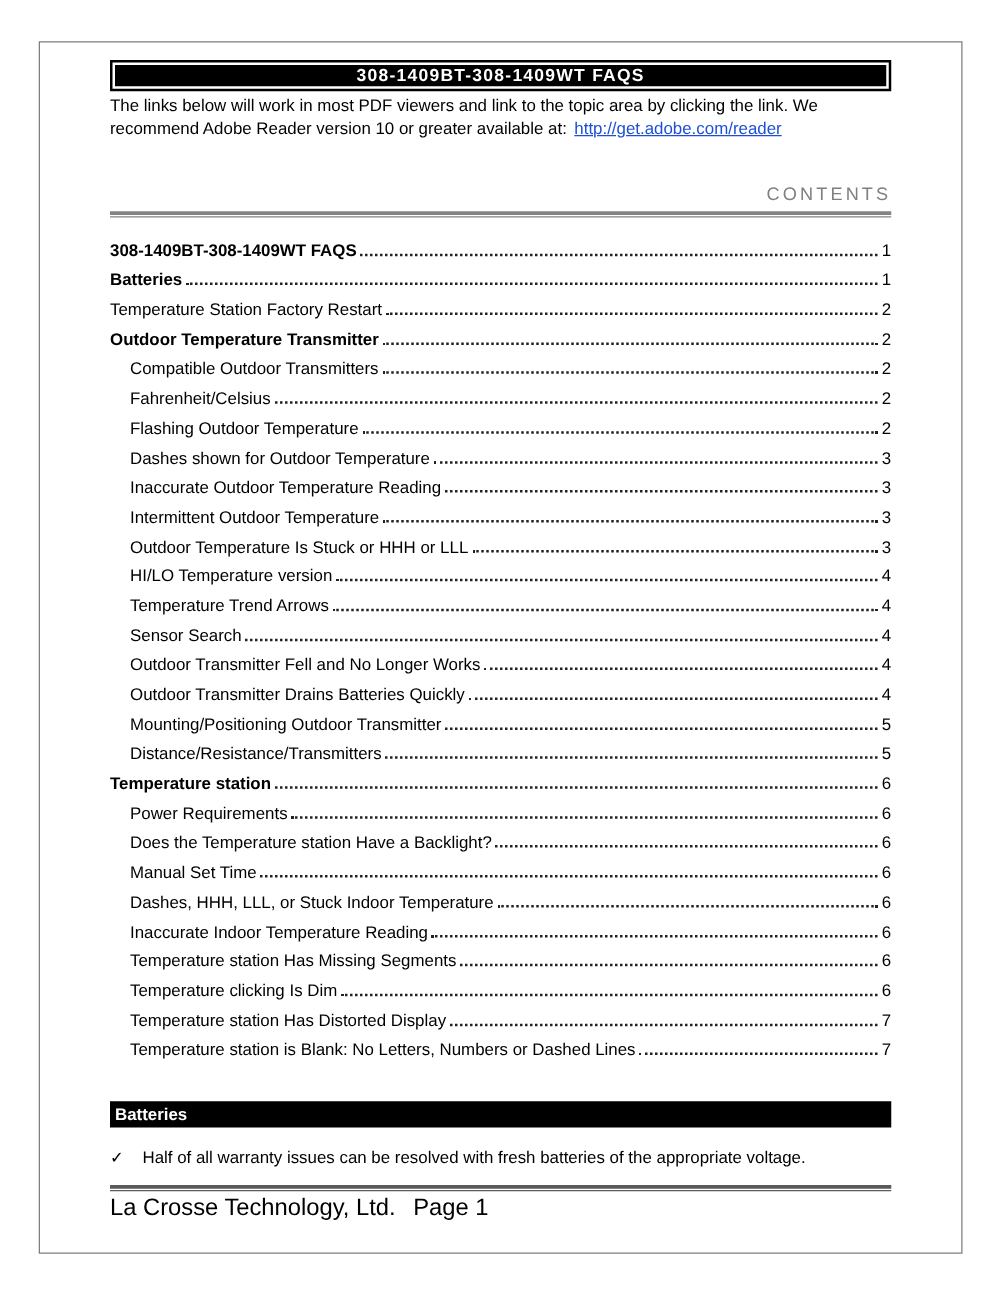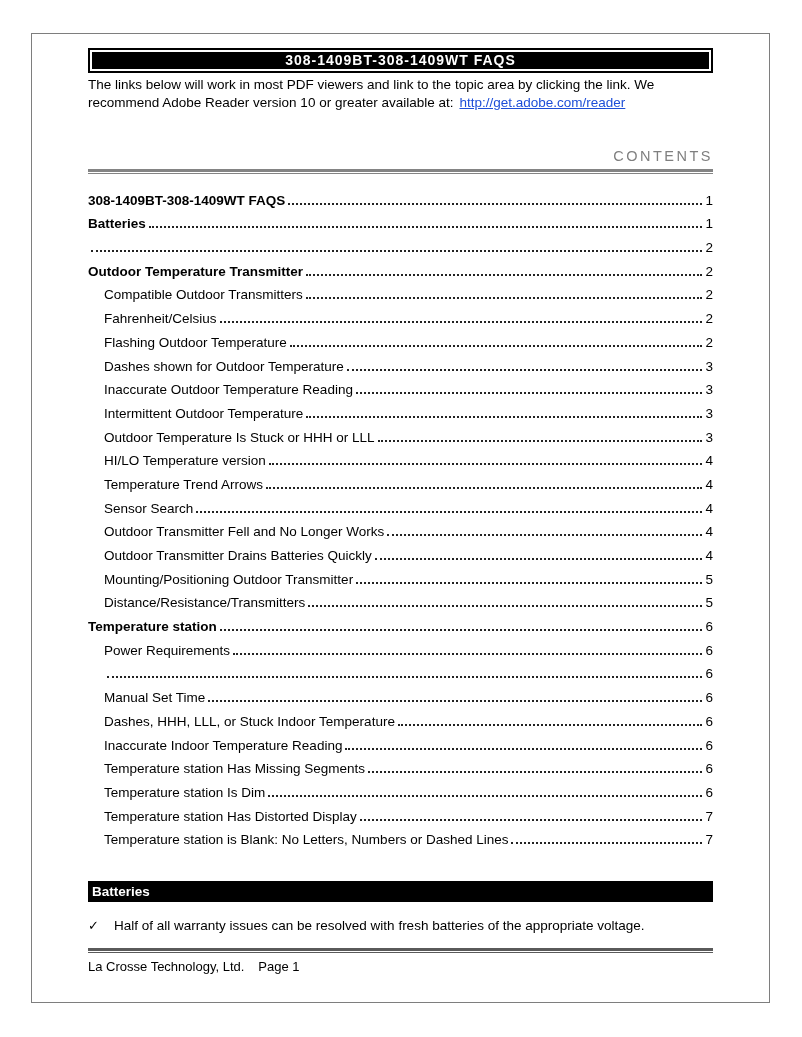--- a/index.html
+++ b/index.html
@@ -118,21 +118,21 @@
     line-height: 18px;
   }
   .bullet-line .check {
     width: 14px;
     margin-right: 12px;
     font-size: 13px;
   }
   .footer-rule { margin-top: 13px; }
   .page-footer {
     margin-top: 5px;
-    font-size: 13px;
+    font-size: 19px;
     line-height: 17px;
   }
   .page-footer .pagenum { margin-left: 14px; }
 </style>
 </head>
 <body>
 
 <div class="canvas">
   <div class="page-frame">
     <div class="content">
@@ -155,20 +155,21 @@
             <span class="toc-label">308-1409BT-308-1409WT FAQS</span>
             <span class="toc-leader"></span>
             <span class="toc-page">1</span>
           </div>
           <div class="toc-row bold">
             <span class="toc-label">Batteries</span>
             <span class="toc-leader"></span>
             <span class="toc-page">1</span>
           </div>
           <div class="toc-row">
+            <span class="toc-label">Temperature Station Factory Restart</span>
             <span class="toc-leader"></span>
             <span class="toc-page">2</span>
           </div>
           <div class="toc-row bold">
             <span class="toc-label">Outdoor Temperature Transmitter</span>
             <span class="toc-leader"></span>
             <span class="toc-page">2</span>
           </div>
           <div class="toc-row indent">
             <span class="toc-label">Compatible Outdoor Transmitters</span>
@@ -244,20 +245,21 @@
             <span class="toc-label">Temperature station</span>
             <span class="toc-leader"></span>
             <span class="toc-page">6</span>
           </div>
           <div class="toc-row indent">
             <span class="toc-label">Power Requirements</span>
             <span class="toc-leader"></span>
             <span class="toc-page">6</span>
           </div>
           <div class="toc-row indent">
+            <span class="toc-label">Does the Temperature station Have a Backlight?</span>
             <span class="toc-leader"></span>
             <span class="toc-page">6</span>
           </div>
           <div class="toc-row indent">
             <span class="toc-label">Manual Set Time</span>
             <span class="toc-leader"></span>
             <span class="toc-page">6</span>
           </div>
           <div class="toc-row indent">
             <span class="toc-label">Dashes, HHH, LLL, or Stuck Indoor Temperature</span>
@@ -268,21 +270,21 @@
             <span class="toc-label">Inaccurate Indoor Temperature Reading</span>
             <span class="toc-leader"></span>
             <span class="toc-page">6</span>
           </div>
           <div class="toc-row indent">
             <span class="toc-label">Temperature station Has Missing Segments</span>
             <span class="toc-leader"></span>
             <span class="toc-page">6</span>
           </div>
           <div class="toc-row indent">
-            <span class="toc-label">Temperature station Is Dim</span>
+            <span class="toc-label">Temperature clicking Is Dim</span>
             <span class="toc-leader"></span>
             <span class="toc-page">6</span>
           </div>
           <div class="toc-row indent">
             <span class="toc-label">Temperature station Has Distorted Display</span>
             <span class="toc-leader"></span>
             <span class="toc-page">7</span>
           </div>
           <div class="toc-row indent">
             <span class="toc-label">Temperature station is Blank: No Letters, Numbers or Dashed Lines</span>

